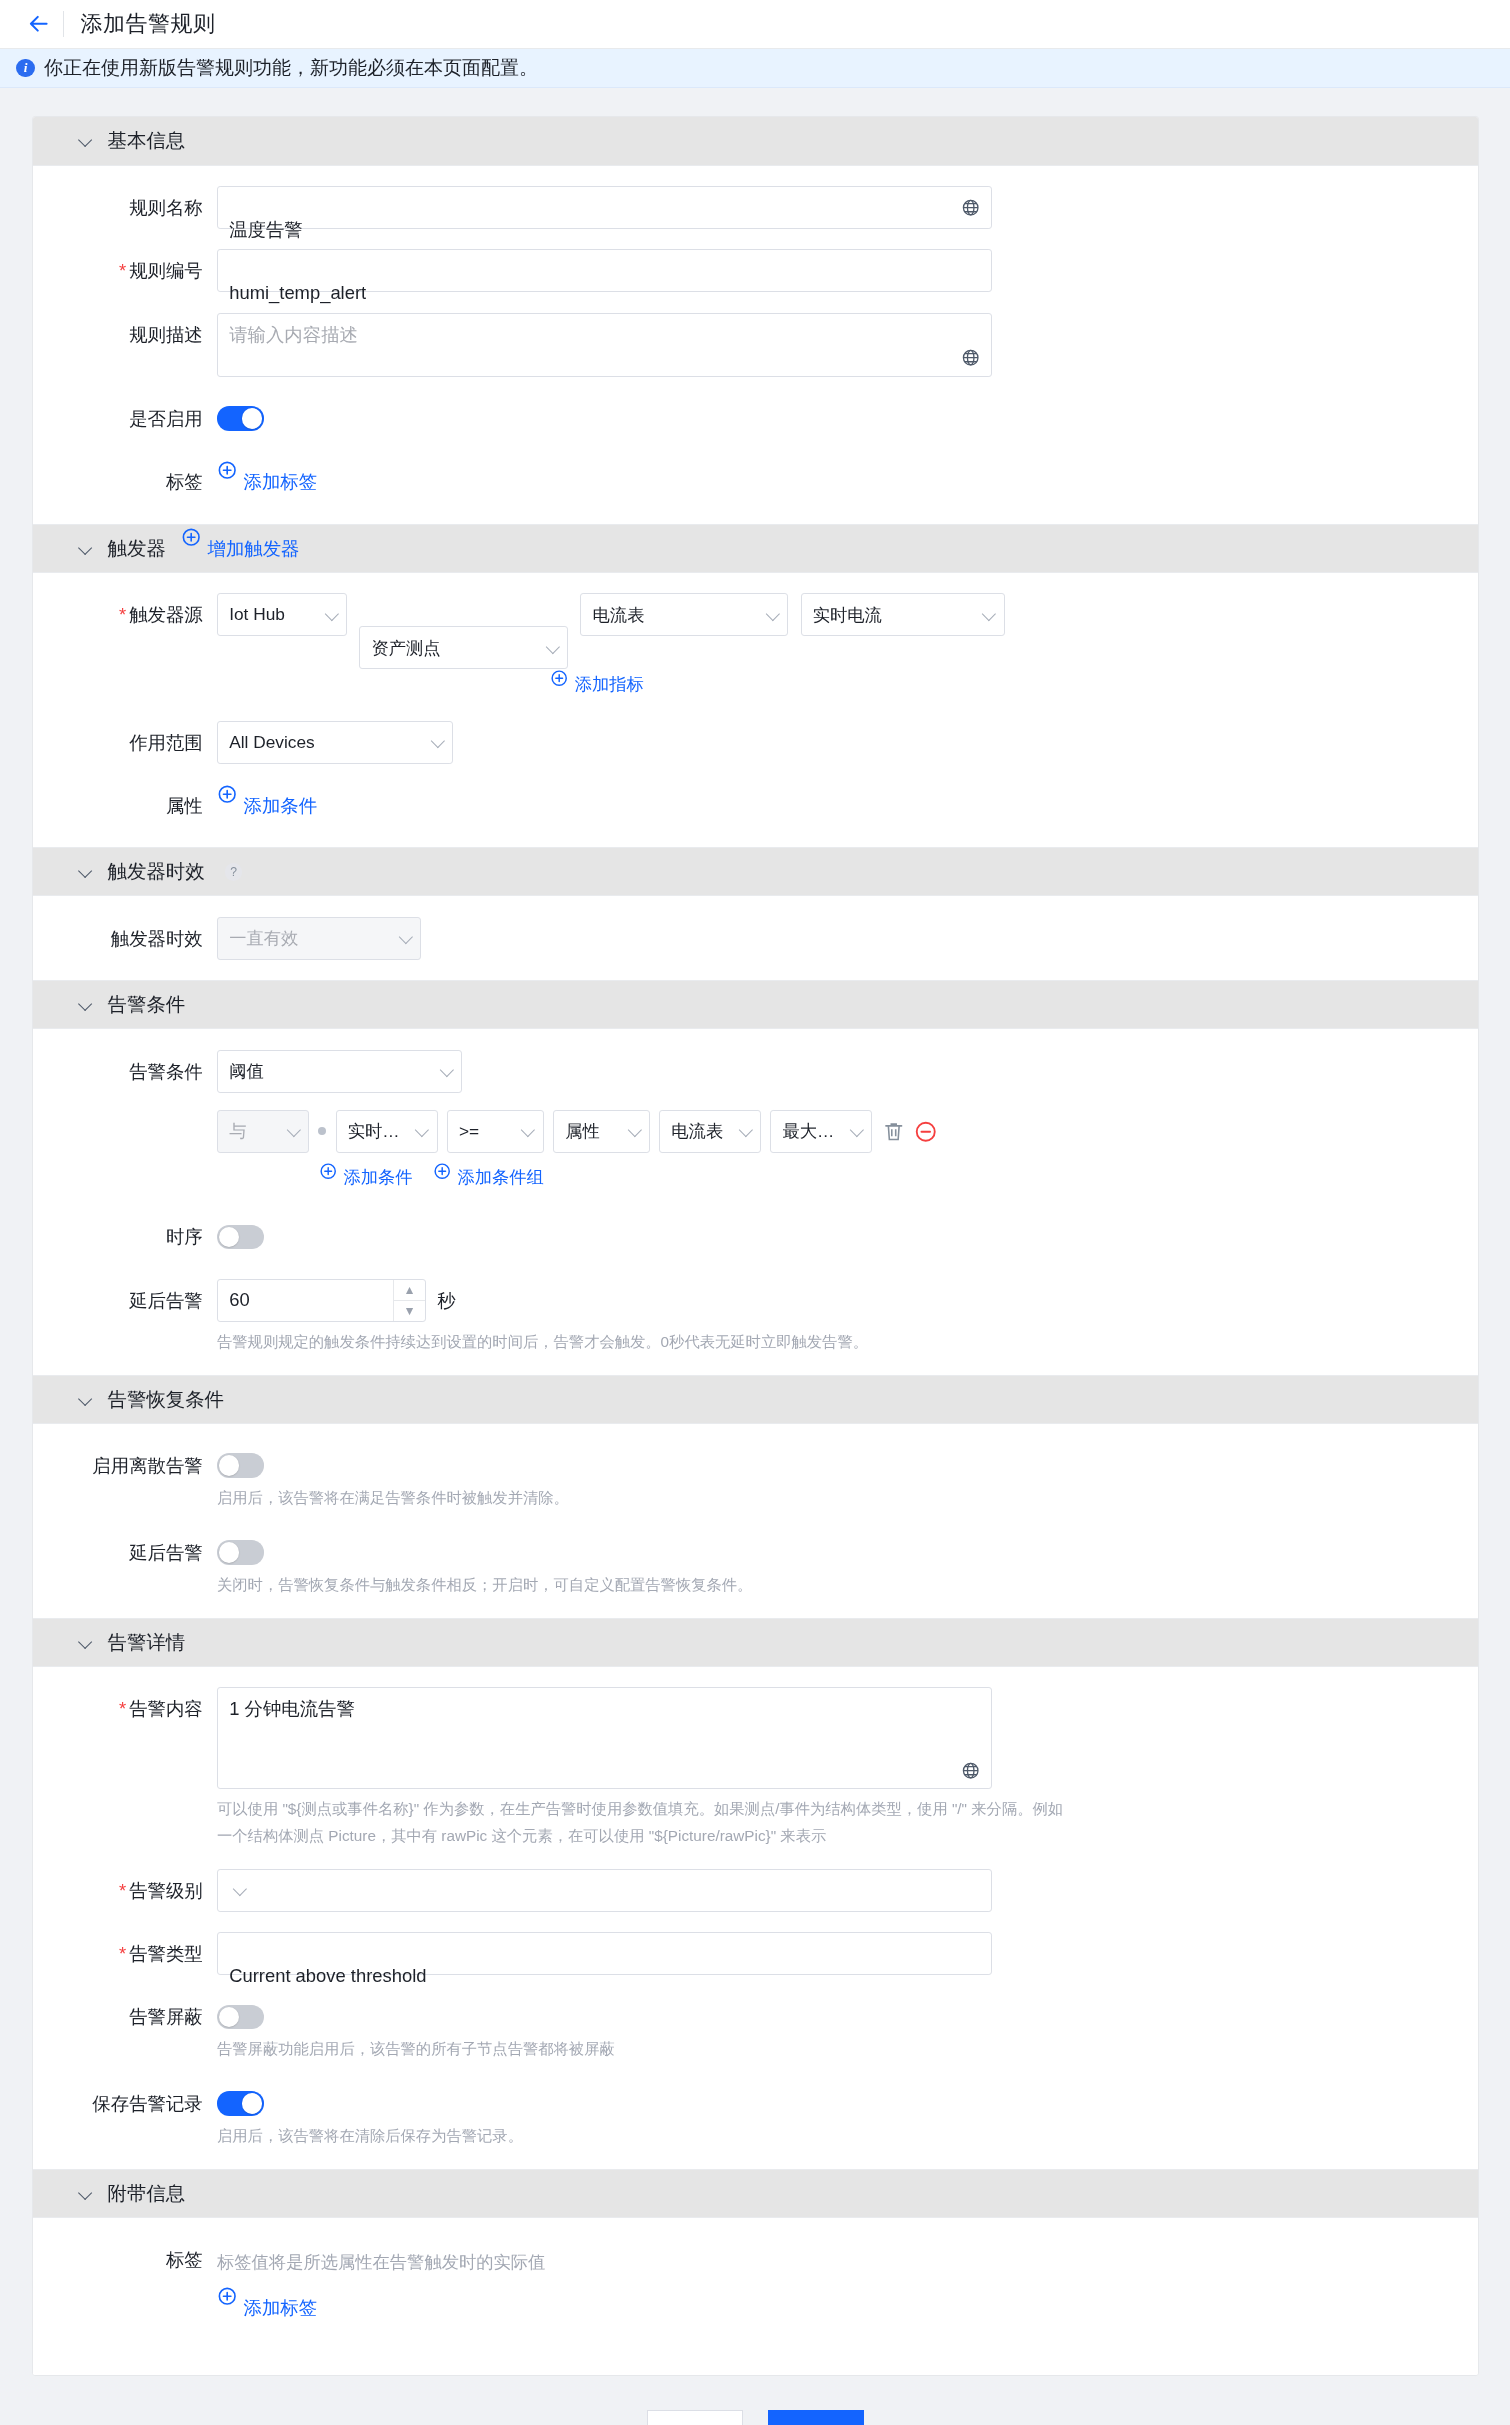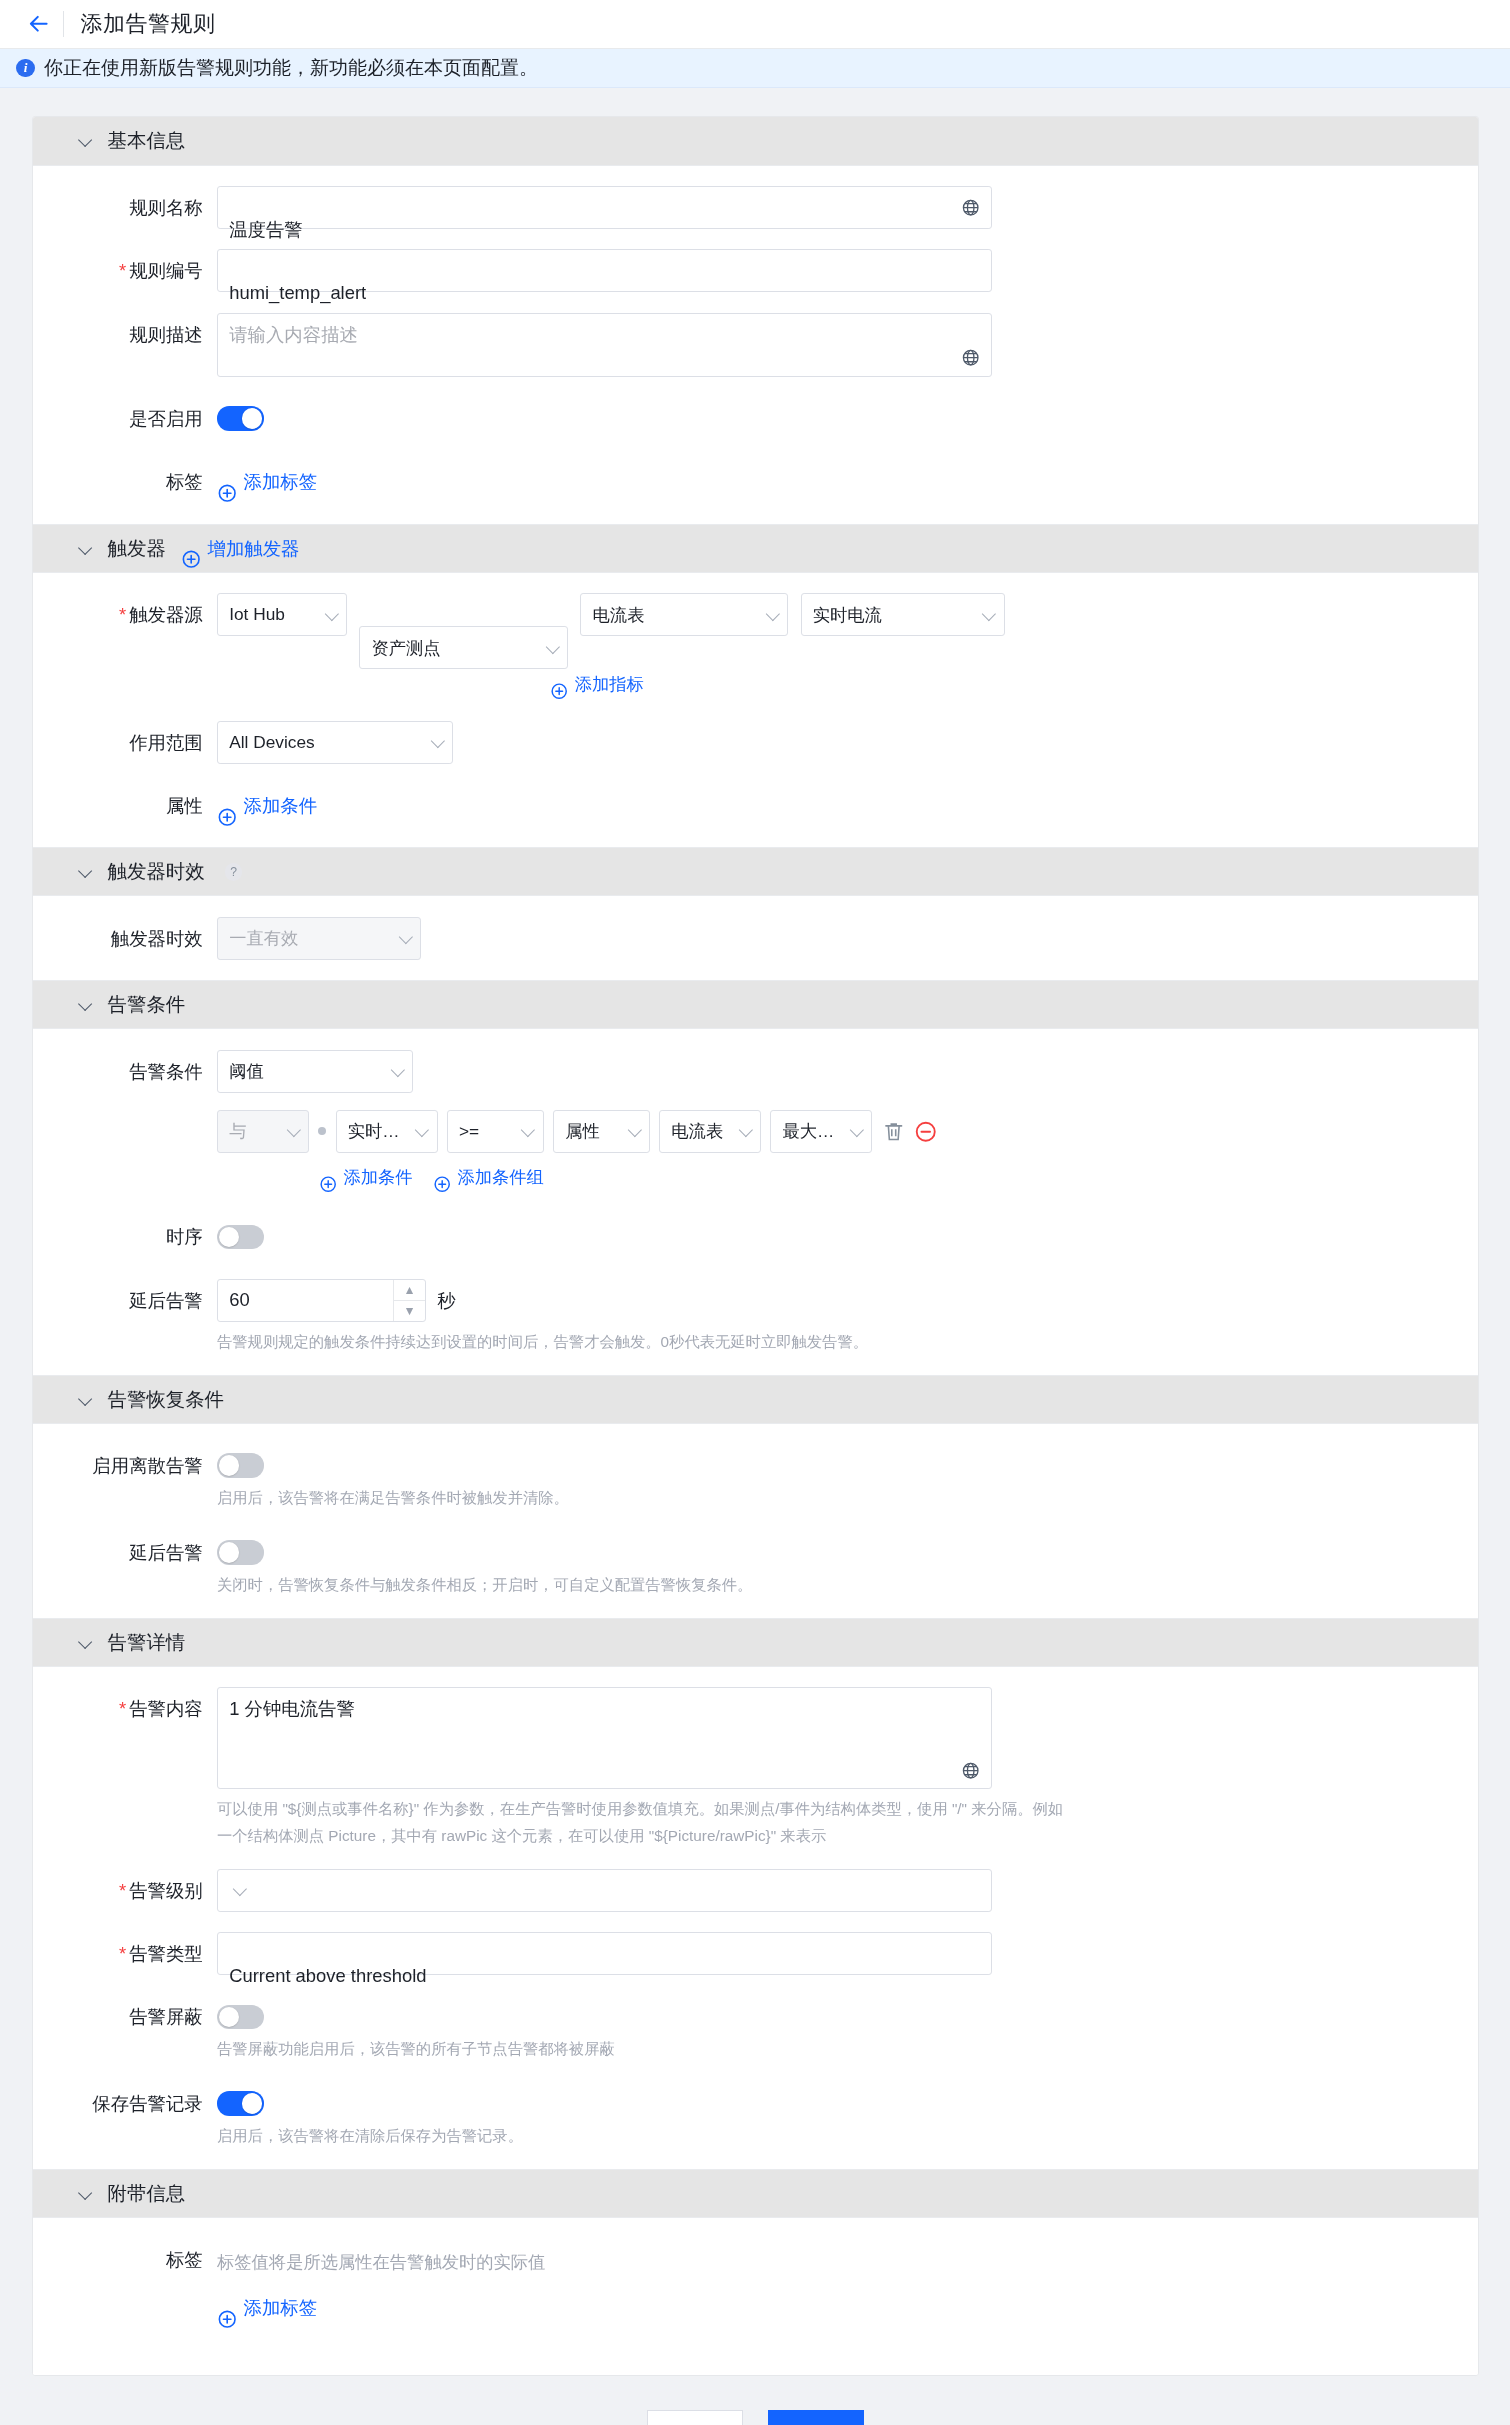--- a/index.html
+++ b/index.html
@@ -179,21 +179,21 @@
 
   .trig-row { display: flex; gap: 12.2px; }
   .sel-1 { width: 130px; }
   .sel-2 { width: 209px; margin-top: 33px; }
   .sel-3 { width: 208px; }
   .sel-4 { width: 204px; }
 
   
   .lnk {
     display: inline-flex;
-    align-items: flex-end;
+    align-items: flex-start;
     gap: 6.1px;
     color: #1364ff;
     font-size: 18.4px;
     cursor: pointer;
     line-height: 43px;
   }
   .plus { width: 20.4px; height: 20.4px; flex: none; }
   .plus svg { display: block; width: 20.4px; height: 20.4px; }
 
   .lnk-sm { font-size: 17.3px; line-height: 31px; }
@@ -453,21 +453,21 @@
 
   <div class="section-head">
     <span class="chev"></span>
     <span class="section-title">告警条件</span>
   </div>
   <div class="section-body">
 
     <div class="row">
       <div class="label">告警条件</div>
       <div class="field">
-        <div class="select" style="width:196px;">
+        <div class="select" style="width:245px;">
           <span class="sv">阈值</span>
           <span class="caret"></span>
         </div>
 
         <div class="cond-row" style="margin-top:17.3px;">
           <div class="select c-and">
             <span class="sv">与</span>
             <span class="caret"></span>
           </div>
           <span class="dotsep"></span>

